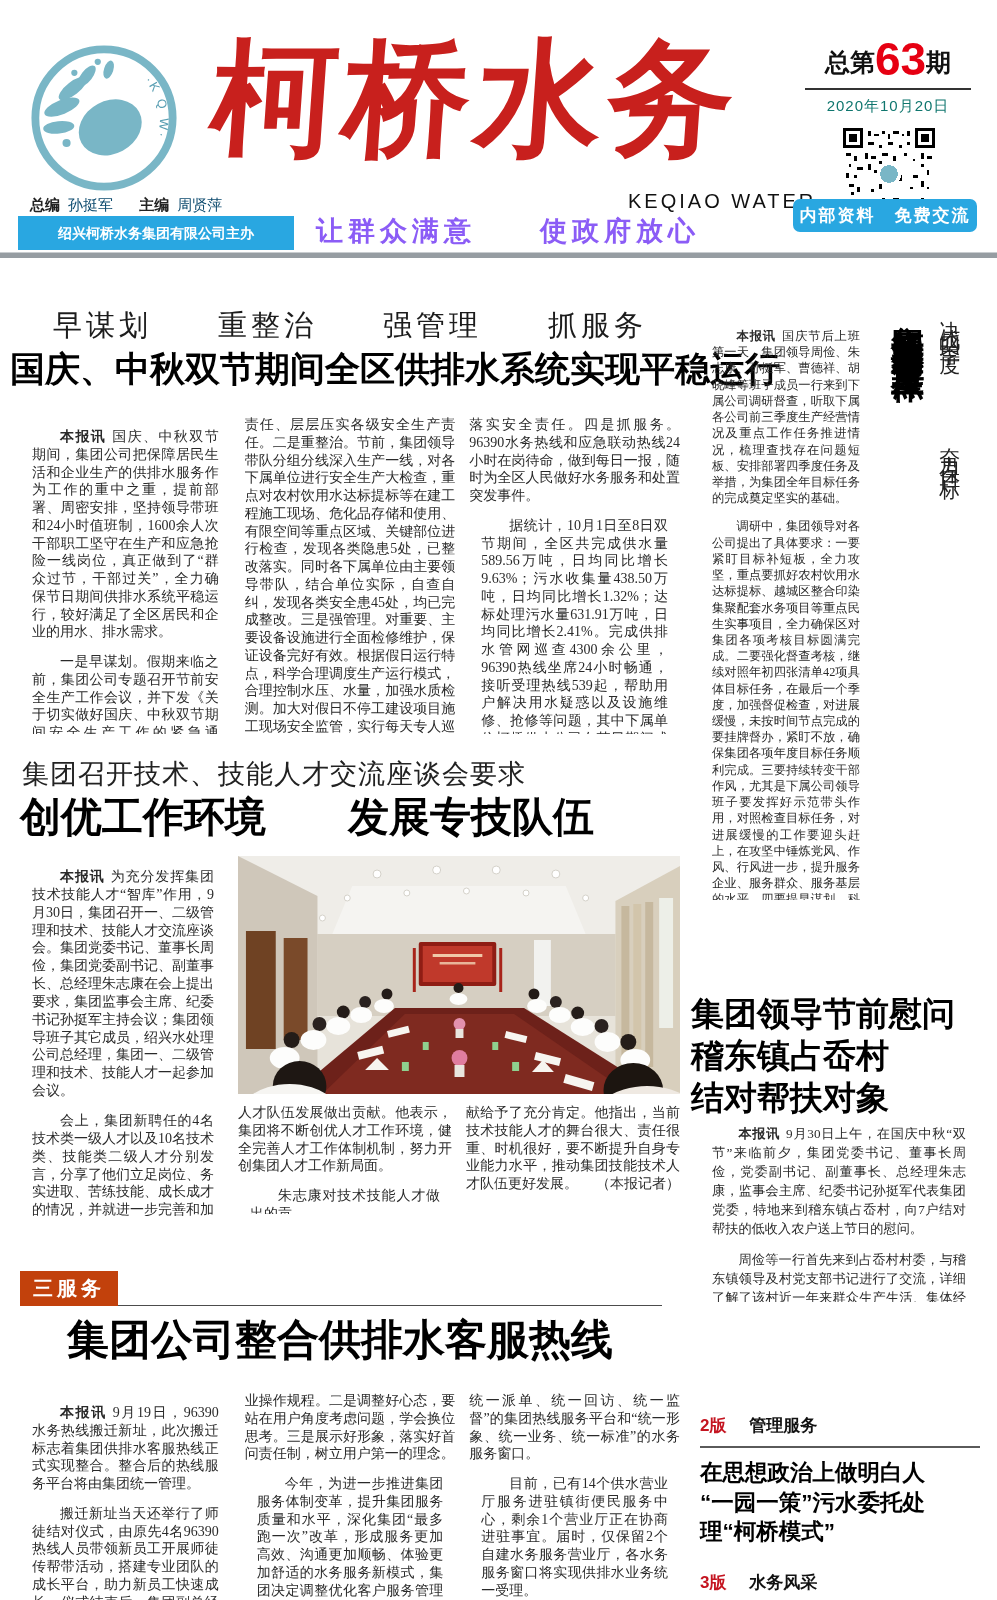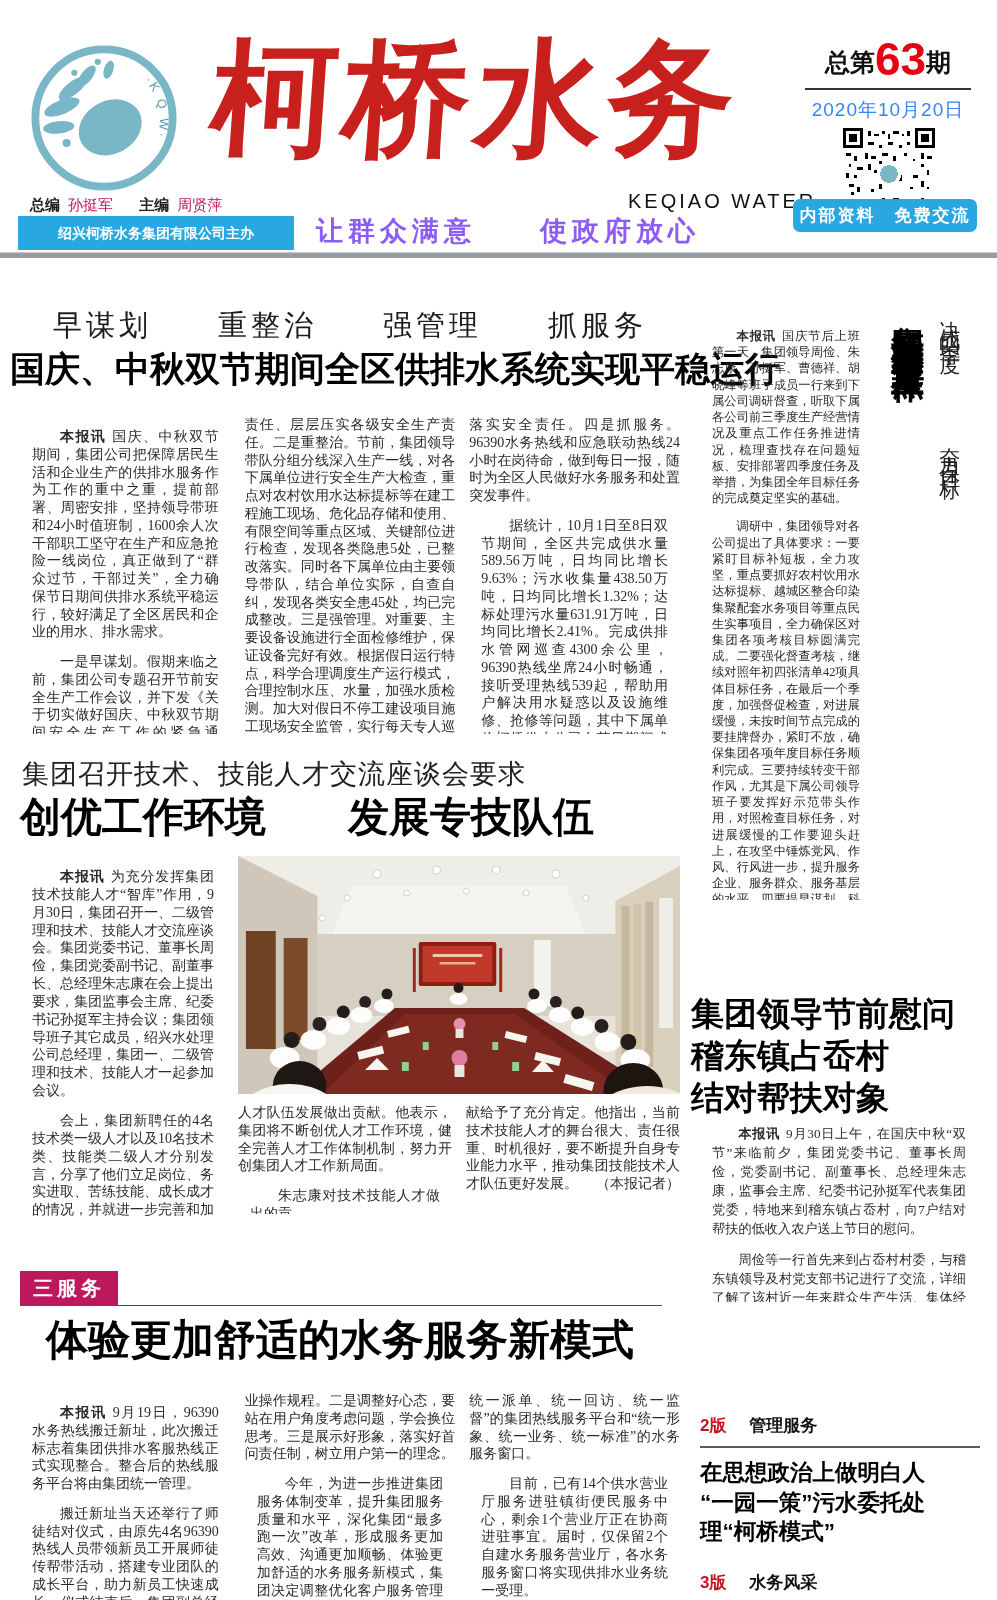--- a/index.html
+++ b/index.html
@@ -8,25 +8,25 @@
   .abs{position:absolute;}
   
   .logo{left:26px;top:40px;width:156px;height:156px;}
   .paper-title{left:212px;top:26px;width:580px;font-family:"DejaVu Serif","Liberation Serif",serif;
                font-weight:bold;font-size:126px;line-height:1.15;color:#c8201d;letter-spacing:6px;
                transform:skewX(-4deg);white-space:nowrap;}
   .issue-box{left:803px;top:36px;width:170px;text-align:center;font-family:"Liberation Sans",sans-serif;}
   .issue-line{font-size:25px;font-weight:bold;color:#111;white-space:nowrap;}
   .issue-num{font-size:46px;color:#e60012;font-weight:bold;line-height:1;vertical-align:-4px;}
   .issue-rule{border-bottom:2px solid #333;margin:6px 2px 7px 2px;}
-  .issue-date{font-size:19px;letter-spacing:1px;color:#3b82f6;}
+  .issue-date{font-size:15px;letter-spacing:1px;color:#0f766e;}
   .qr{left:843px;top:128px;width:92px;height:92px;}
   .editors{left:30px;top:196px;font-size:15px;color:#222;font-family:"Liberation Sans",sans-serif;}
   .editors b{margin-right:8px;}
-  .editors .nm{font-family:Liberation Sans, sans-serif;margin-right:22px;color:#be185d;}
+  .editors .nm{font-family:Liberation Sans, sans-serif;margin-right:22px;color:#0c4a6e;}
   .en-title{left:628px;top:190px;font-size:20px;letter-spacing:3px;color:#111;
             font-family:"Liberation Sans",sans-serif;font-weight:500;}
   .badge-internal{left:793px;top:199px;width:184px;height:33px;background:#29a7e1;color:#fff;
             font-family:"Liberation Sans",sans-serif;font-weight:bold;font-size:17px;
             text-align:center;line-height:33px;letter-spacing:2px;border-radius:7px;}
   .organizer{left:18px;top:216px;width:276px;height:34px;background:#29a7e1;color:#fff;
             font-family:"Liberation Sans",sans-serif;font-weight:bold;font-size:14px;
             text-align:center;line-height:34px;}
   .slogan{left:316px;top:213px;font-size:27px;font-weight:bold;color:#8b5cf6;letter-spacing:5px;
             font-family:"Liberation Sans",sans-serif;}
@@ -61,21 +61,21 @@
   .photo{width:442px;height:238px;display:block;background:#ddd;}
   .a3below{display:flex;gap:14px;margin-top:10px;height:110px;overflow:hidden;}
   .a3bcol{flex:1;font-size:14px;line-height:1.27;text-align:justify;}
   .inline-sig{float:right;font-family:"DejaVu Serif",serif;}
   
   .ra2-head{left:691px;top:993px;width:280px;font-size:33px;font-weight:bold;color:#000;
             font-family:"Liberation Sans",sans-serif;line-height:1.27;}
   .ra2-body{left:700px;top:1112px;width:278px;height:190px;font-size:13.2px;line-height:1.44;
             text-align:justify;overflow:hidden;}
   
-  .sec-badge{left:20px;top:1271px;width:98px;height:35px;background:#be185d;color:#fff;
+  .sec-badge{left:20px;top:1271px;width:98px;height:35px;background:#c2410c;color:#fff;
              font-weight:bold;font-size:20px;text-align:center;line-height:35px;letter-spacing:4px;
              font-family:"DejaVu Serif",serif;}
   .sec-line{left:20px;top:1305px;width:642px;border-top:1.6px solid #4c4c4c;}
   .headline5{left:20px;top:1312px;width:640px;text-align:center;font-size:42px;font-weight:bold;
              color:#000;font-family:"Liberation Sans",sans-serif;white-space:nowrap;}
   .a5body{left:20px;top:1392px;width:660px;height:208px;}
   
   .teasers{left:700px;top:1414px;width:280px;font-family:"Liberation Sans",sans-serif;}
   .t-row{font-size:17px;font-weight:bold;color:#111;}
   .t-page{color:#c41420;margin-right:18px;}
@@ -330,21 +330,21 @@
   <div class="abs ra2-head" style="white-space:pre-line;">集团领导节前慰问
 稽东镇占岙村
 结对帮扶对象</div>
   <div class="abs ra2-body">
     <p class="np"><span class="lead">本报讯</span><span>9月30日上午，在国庆中秋“双节”来临前夕，集团党委书记、董事长周俭，党委副书记、副董事长、总经理朱志康，监事会主席、纪委书记孙挺军代表集团党委，特地来到稽东镇占岙村，向7户结对帮扶的低收入农户送上节日的慰问。</span></p>
     <p class="np"><span>周俭等一行首先来到占岙村村委，与稽东镇领导及村党支部书记进行了交流，详细了解了该村近一年来群众生产生活、集体经济收入及结对帮扶农户的家庭情况。随后，对7户农户逐一进行了慰问，并送上节日浓浓的祝福和真诚的问候。</span></p>
   </div>
 
   <div class="abs sec-line"></div>
   <div class="abs sec-badge">三服务</div>
-  <div class="abs headline5">体验更加舒适的水务服务新模式</div>
+  <div class="abs headline5">集团公司整合供排水客服热线</div>
   <div class="abs a5body body3">
     <div class="bodycol">
       <p class="np"><span class="lead">本报讯</span><span>9月19日，96390水务热线搬迁新址，此次搬迁标志着集团供排水客服热线正式实现整合。整合后的热线服务平台将由集团统一管理。</span></p>
       <p class="np">搬迁新址当天还举行了师徒结对仪式，由原先4名96390热线人员带领新员工开展师徒传帮带活动，搭建专业团队的成长平台，助力新员工快速成长。仪式结束后，集团副总经理胡晓峰对新团队提出了三点要求：一是学习好业务，不仅要掌握业务知识，也要了解行</p>
     </div>
     <div class="bodycol">
       <p class="cont">业操作规程。二是调整好心态，要站在用户角度考虑问题，学会换位思考。三是展示好形象，落实好首问责任制，树立用户第一的理念。</p>
       <p class="np">今年，为进一步推进集团服务体制变革，提升集团服务质量和水平，深化集团“最多跑一次”改革，形成服务更加高效、沟通更加顺畅、体验更加舒适的水务服务新模式，集团决定调整优化客户服务管理机制，探索建立“统一接听、</p>
     </div>
     <div class="bodycol">

